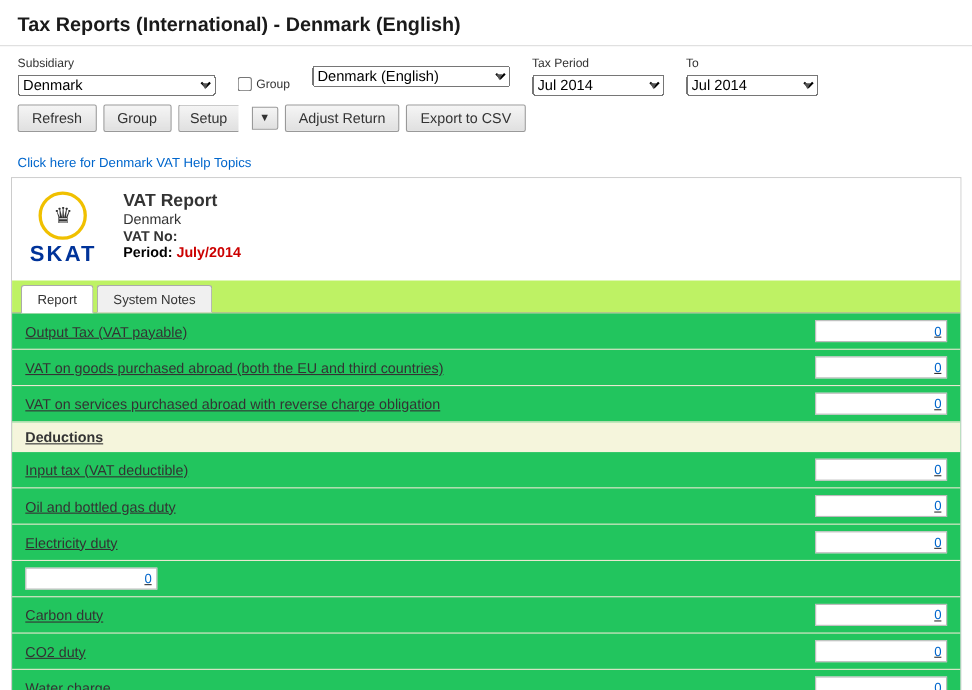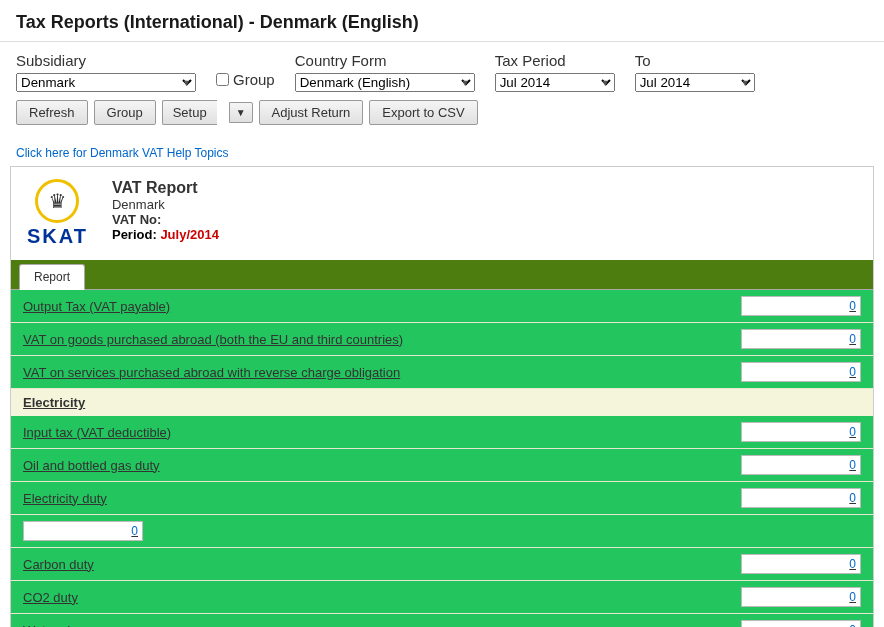--- a/index.html
+++ b/index.html
@@ -30,21 +30,21 @@
       align-items: center;
       gap: 20px;
       margin-bottom: 8px;
     }
     .filter-group {
       display: flex;
       flex-direction: column;
       gap: 4px;
     }
     .filter-label {
-      font-size: 15px;
+      font-size: 11px;
       color: #333;
       font-weight: normal;
     }
     .select-wrapper {
       position: relative;
       display: inline-block;
     }
     .select-wrapper::after {
       content: '▼';
       font-size: 9px;
@@ -178,21 +178,21 @@
       color: #000000;
     }
     .period-value {
       color: #cc0000;
       font-weight: bold;
     }
 
     .tabs-bar {
       display: flex;
       border-bottom: 1px solid #aaa;
-      background: #4d7c0f;
+      background: #bef264;
       padding: 0 8px;
     }
     .tab {
       padding: 5px 14px;
       border: 1px solid #aaa;
       border-bottom: none;
       margin-right: 3px;
       margin-top: 4px;
       font-size: 12px;
       cursor: pointer;
@@ -264,21 +264,20 @@
         </select>
       </div>
     </div>
 
     <div class="group-check-area">
       <input type="checkbox" style="">
       <span class="filter-label">Group</span>
     </div>
 
     <div class="filter-group">
-      <span class="filter-label">Country Form</span>
       <div class="select-wrapper">
         <select>
           <option>Denmark (English)</option>
         </select>
       </div>
     </div>
 
     <div class="filter-group">
       <span class="filter-label">Tax Period</span>
       <div class="select-wrapper small">
@@ -329,40 +328,41 @@
       <div class="vat-label">VAT No:</div>
       <div>
         <span class="period-label">Period:</span>
         <span class="period-value">July/2014</span>
       </div>
     </div>
   </div>
 
   <div class="tabs-bar">
     <div class="tab active">Report</div>
+    <div class="tab">System Notes</div>
   </div>
 
   <div class="report-body">
 
     <div class="report-row">
       <span class="row-label">Output Tax (VAT payable)</span>
       <input type="text" class="row-input" value="0" style="">
     </div>
 
     <div class="report-row">
       <span class="row-label">VAT on goods purchased abroad (both the EU and third countries)</span>
       <input type="text" class="row-input" value="0" style="">
     </div>
 
     <div class="report-row">
       <span class="row-label">VAT on services purchased abroad with reverse charge obligation</span>
       <input type="text" class="row-input" value="0" style="">
     </div>
 
-    <div class="section-header">Electricity</div>
+    <div class="section-header">Deductions</div>
 
     <div class="report-row">
       <span class="row-label">Input tax (VAT deductible)</span>
       <input type="text" class="row-input" value="0" style="">
     </div>
 
     <div class="report-row">
       <span class="row-label">Oil and bottled gas duty</span>
       <input type="text" class="row-input" value="0" style="">
     </div>

